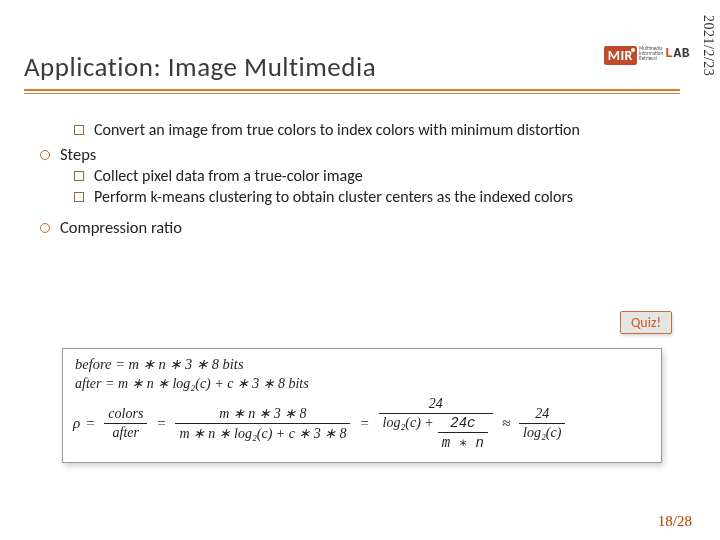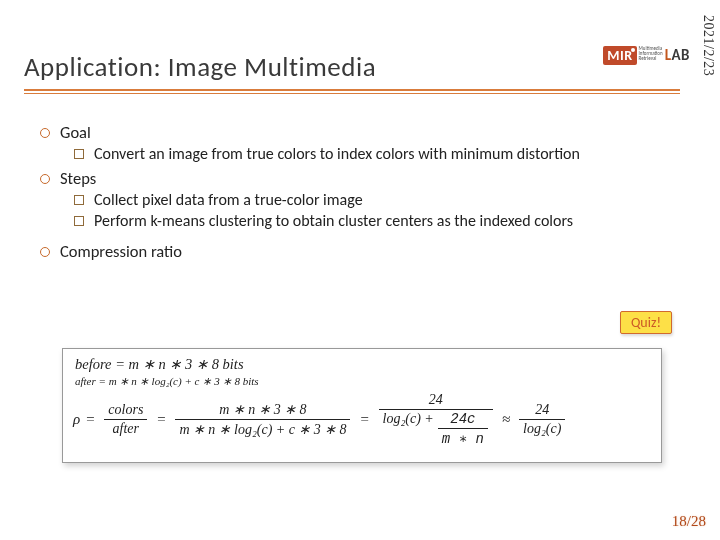--- a/index.html
+++ b/index.html
@@ -48,22 +48,23 @@
   }
   .logo .msub {
     font-size: 5px;
     color: #555;
     line-height: 5px;
     margin-left: 2px;
   }
   .logo .lab {
     margin-left: 2px;
     font-weight: 800;
-    font-size: 15px;
-    letter-spacing: 0.5px;
+    font-size: 13px;
+    letter-spacing: 0.5px;
+    font-family: Liberation Mono, monospace;
   }
   .logo .lab .l { color: #c2571e; }
   .logo .lab .a { color: #3a3a3a; }
   .logo .lab .b { color: #3a3a3a; }
   .date-strip {
     position: absolute;
     top: 15px;
     right: 4px;
     writing-mode: vertical-rl;
     font-family: "Times New Roman", serif;
@@ -123,21 +124,21 @@
     position: absolute;
     left: 2px; top: 5px;
     width: 8px; height: 8px;
     border: 1.5px solid #8f6a3a;
     background: #fff;
   }
   .quiz {
     position: absolute;
     right: 48px;
     top: 311px;
-    background: #fde047;
+    background: #e5e5e5;
     border: 1.5px solid #d06a2e;
     color: #cc5a26;
     font-size: 14px;
     padding: 2px 10px 2px 10px;
     border-radius: 2px;
     box-shadow: 1px 2px 3px rgba(0,0,0,0.15);
   }
   .formula-box {
     position: absolute;
     left: 62px;
@@ -152,21 +153,21 @@
     font-size: 15px;
     color: #222;
   }
   .formula-box .line1 {
     font-style: italic;
     font-size: 14.5px;
     margin: 1px 0 0 2px;
   }
   .formula-box .line2 {
     font-style: italic;
-    font-size: 11px;
+    font-size: 14px;
     margin: 2px 0 4px 2px;
   }
   .rho-line {
     display: flex;
     align-items: center;
     font-style: italic;
     font-size: 15px;
   }
   .frac {
     display: inline-flex;
@@ -183,21 +184,21 @@
   .frac .bar {
     align-self: stretch;
     border-top: 1px solid #222;
     height: 0;
     margin: 1px 0;
   }
   .eq { margin: 0 5px; }
   .small { font-size: 13px;}
   .pagenum {
     position: absolute;
-    right: 14px;
+    right: 28px;
     bottom: 10px;
     font-family: "Times New Roman", serif;
     font-size: 15px;
     color: #b14818;
     text-shadow: 0 0 2px rgba(200,100,40,0.3);
   }
   .pagenum .burst {
     position: absolute;
     left: -12px; top: -8px;
     width: 40px; height: 40px;
@@ -222,21 +223,20 @@
 
   <div class="date-strip">2021/2/23</div>
 
   <div class="title-wrap">
     <h1 class="title">Application: Image Multimedia</h1>
     <div class="rule r1"></div>
     <div class="rule r2"></div>
   </div>
 
   <div class="content">
-    <div class="lvl1">Goal</div>
     <div class="lvl2">Convert an image from true colors to index colors with minimum distortion</div>
 
     <div class="lvl1" style="margin-top:4px">Steps</div>
     <div class="lvl2">Collect pixel data from a true-color image</div>
     <div class="lvl2">Perform k-means clustering to obtain cluster centers as the indexed colors</div>
 
     <div class="lvl1" style="margin-top:10px">Compression ratio</div>
   </div>
 
   <div class="quiz">Quiz!</div>

